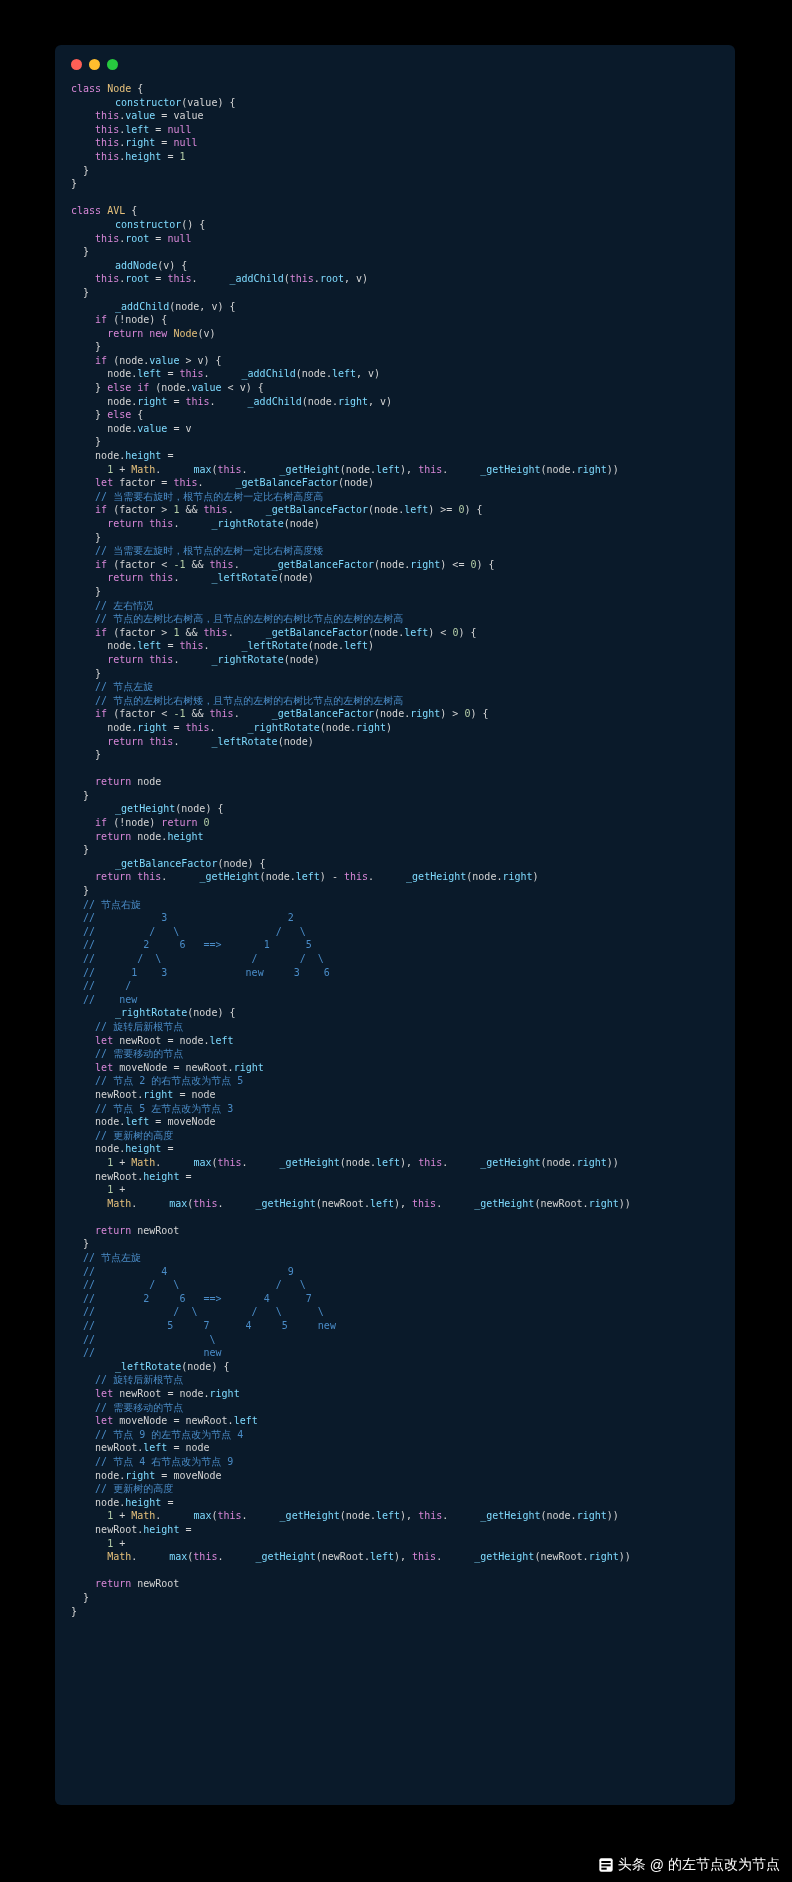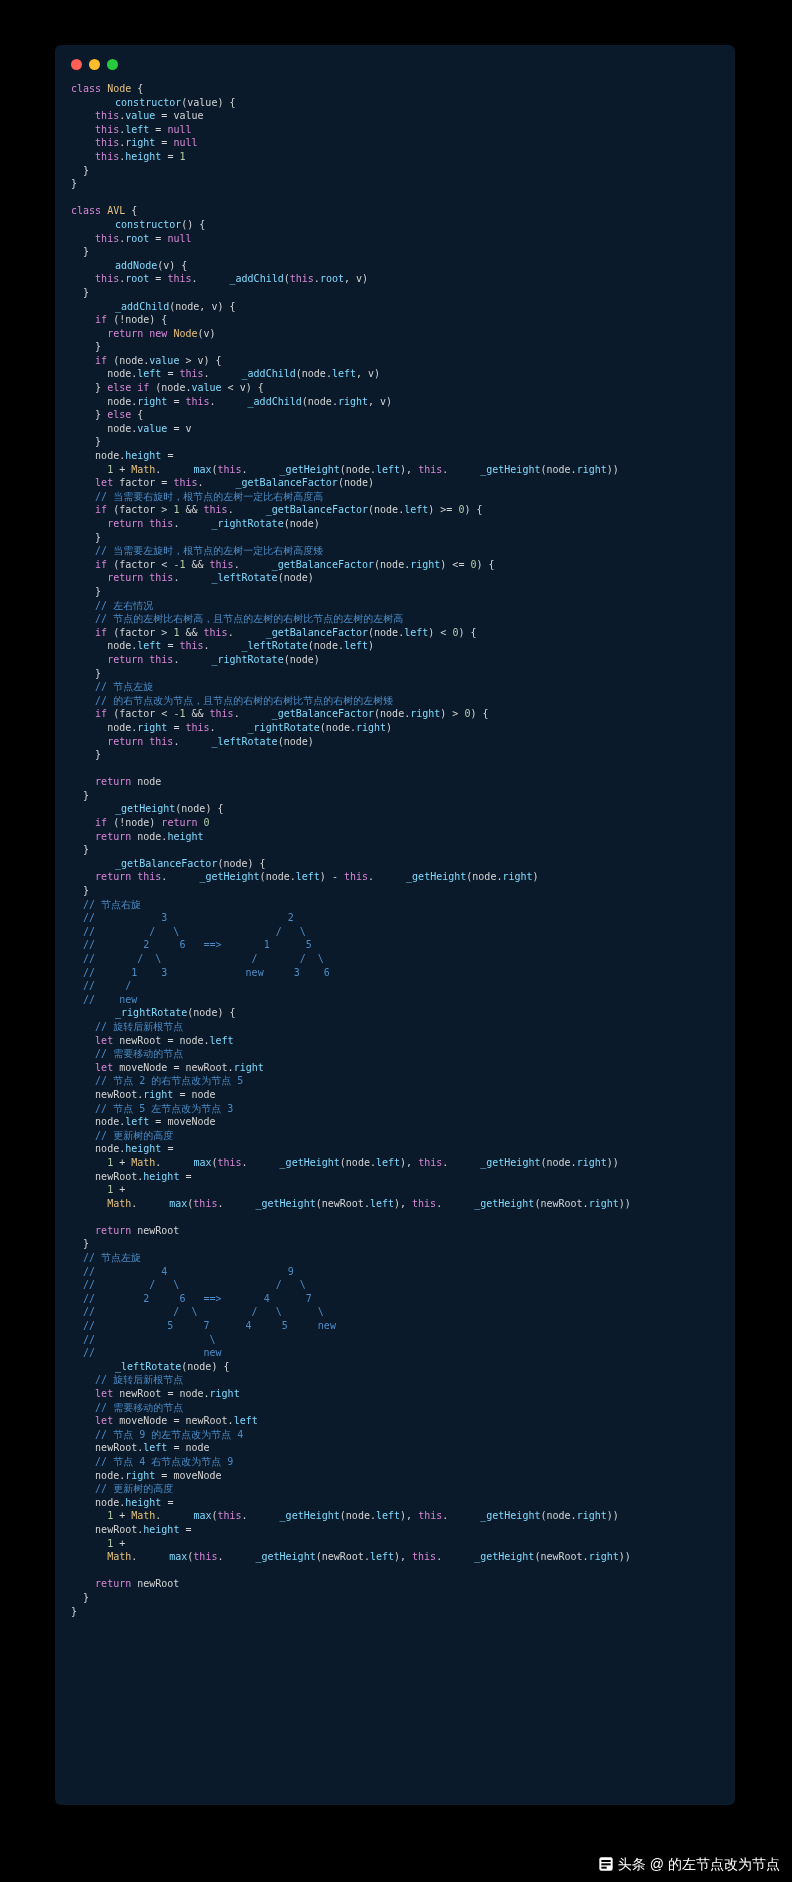--- a/index.html
+++ b/index.html
@@ -52,20 +52,21 @@
   .id { color: #d4d4d4; }
   
   .footer {
     position: absolute;
     bottom: 8px;
     right: 12px;
     font-size: 14px;
     color: #fff;
     font-family: sans-serif;
     display: flex;
+    align-items: center;
     gap: 4px;
     text-shadow: 0 0 3px rgba(0,0,0,0.8);
   }
   .footer-icon {
     width: 16px;
     height: 16px;
     fill: #fff;
   }
 </style>
 </head>
@@ -115,21 +116,21 @@
     <span class="kw">if</span> (<span class="id">factor</span> <span class="op">&lt;</span> <span class="num">-1</span> <span class="op">&amp;&amp;</span> <span class="kw">this</span>.<span class="fn">_getBalanceFactor</span>(<span class="id">node</span>.<span class="prop">right</span>) <span class="op">&lt;=</span> <span class="num">0</span>) {
       <span class="kw">return</span> <span class="kw">this</span>.<span class="fn">_leftRotate</span>(<span class="id">node</span>)
     }
     <span class="cm">// 左右情况</span>
     <span class="cm">// 节点的左树比右树高，且节点的左树的右树比节点的左树的左树高</span>
     <span class="kw">if</span> (<span class="id">factor</span> <span class="op">&gt;</span> <span class="num">1</span> <span class="op">&amp;&amp;</span> <span class="kw">this</span>.<span class="fn">_getBalanceFactor</span>(<span class="id">node</span>.<span class="prop">left</span>) <span class="op">&lt;</span> <span class="num">0</span>) {
       <span class="id">node</span>.<span class="prop">left</span> <span class="op">=</span> <span class="kw">this</span>.<span class="fn">_leftRotate</span>(<span class="id">node</span>.<span class="prop">left</span>)
       <span class="kw">return</span> <span class="kw">this</span>.<span class="fn">_rightRotate</span>(<span class="id">node</span>)
     }
     <span class="cm">// 节点左旋</span>
-    <span class="cm">// 的右节点改为节点，且节点的右树的右树比节点的右树的左树矮</span>
+    <span class="cm">// 节点的左树比右树矮，且节点的左树的右树比节点的左树的左树高</span>
     <span class="kw">if</span> (<span class="id">factor</span> <span class="op">&lt;</span> <span class="num">-1</span> <span class="op">&amp;&amp;</span> <span class="kw">this</span>.<span class="fn">_getBalanceFactor</span>(<span class="id">node</span>.<span class="prop">right</span>) <span class="op">&gt;</span> <span class="num">0</span>) {
       <span class="id">node</span>.<span class="prop">right</span> <span class="op">=</span> <span class="kw">this</span>.<span class="fn">_rightRotate</span>(<span class="id">node</span>.<span class="prop">right</span>)
       <span class="kw">return</span> <span class="kw">this</span>.<span class="fn">_leftRotate</span>(<span class="id">node</span>)
     }
 
     <span class="kw">return</span> <span class="id">node</span>
   }
   <span class="fn">_getHeight</span>(<span class="id">node</span>) {
     <span class="kw">if</span> (<span class="op">!</span><span class="id">node</span>) <span class="kw">return</span> <span class="num">0</span>
     <span class="kw">return</span> <span class="id">node</span>.<span class="prop">height</span>

